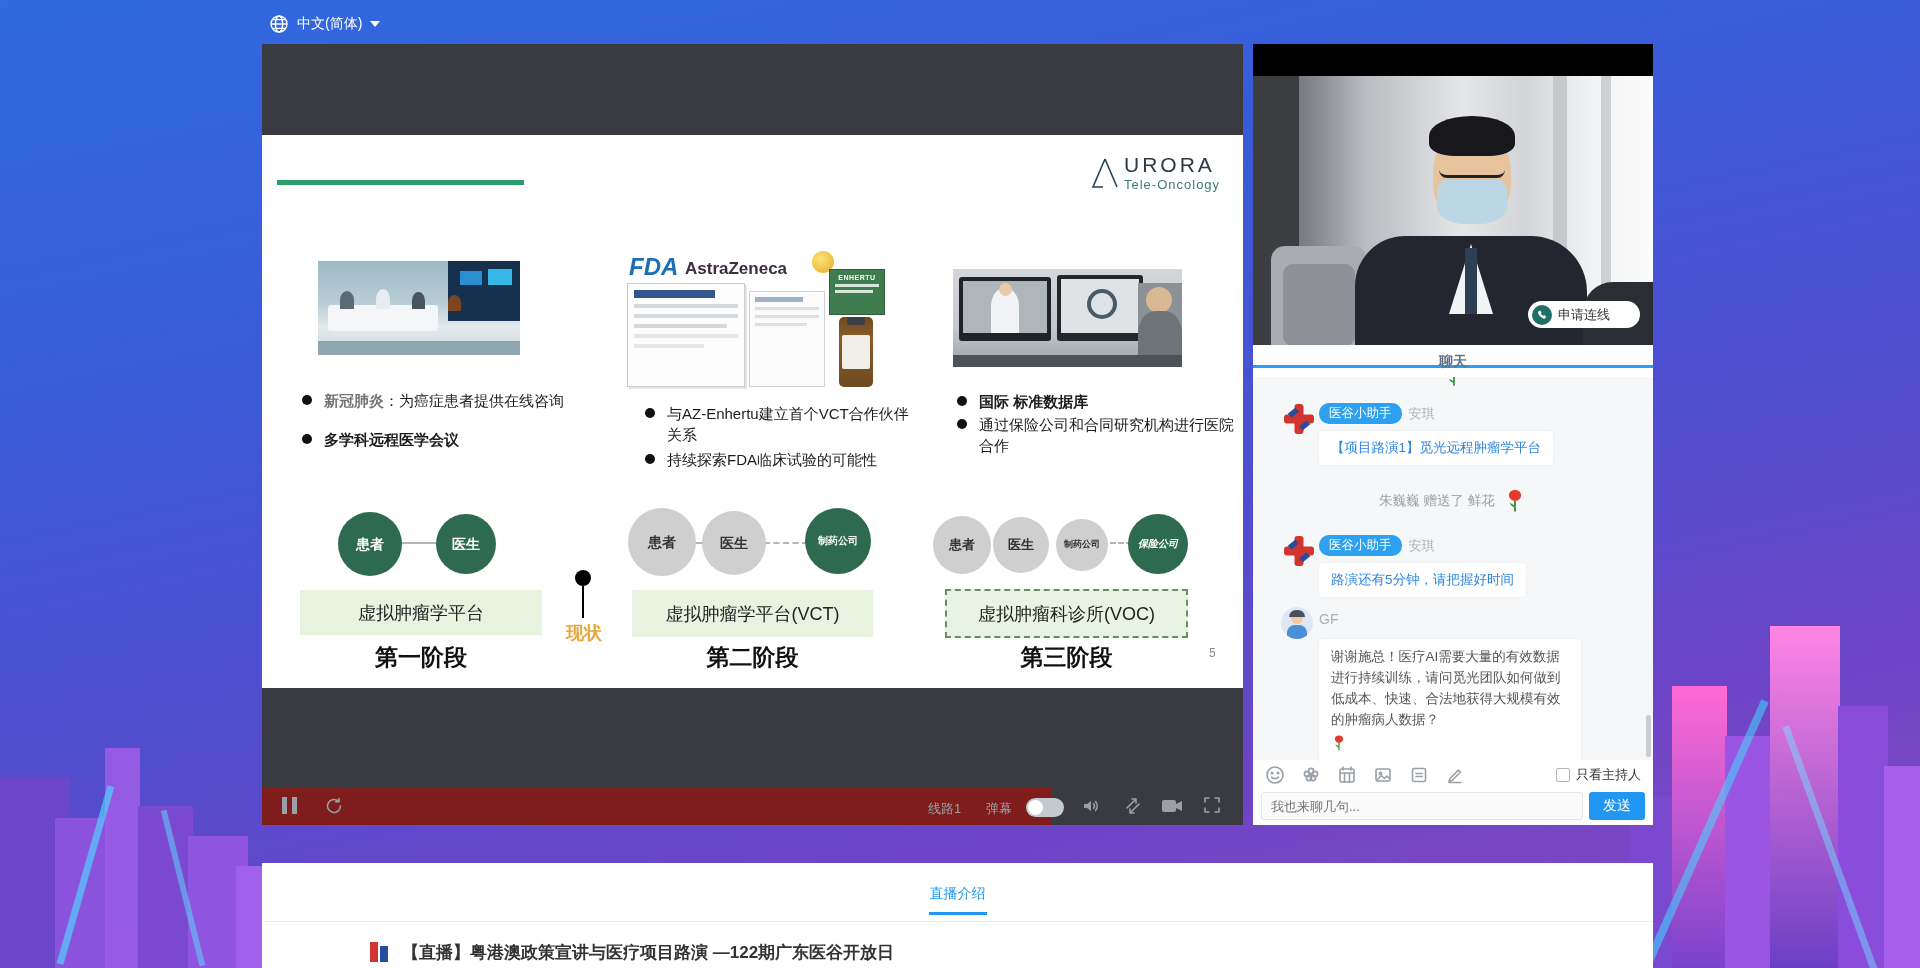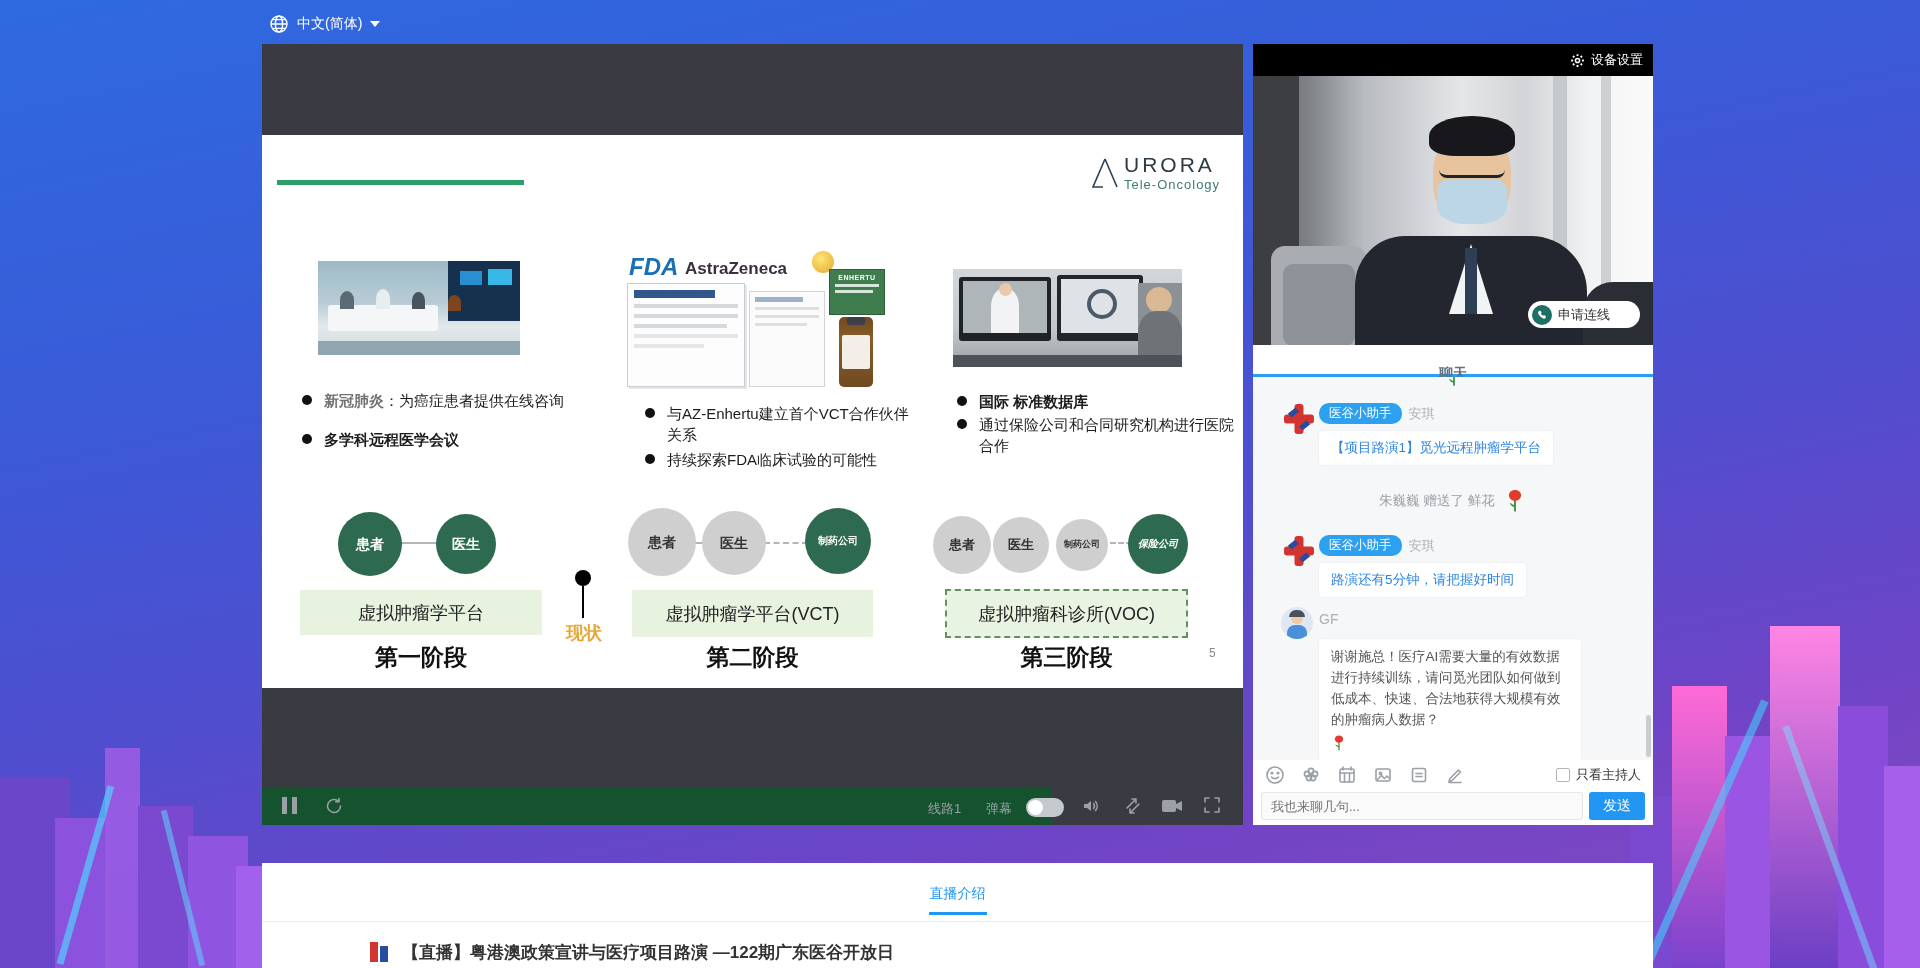--- a/index.html
+++ b/index.html
@@ -4,21 +4,21 @@
 <style>
   *{margin:0;padding:0;box-sizing:border-box}
   html,body{width:1920px;height:968px;overflow:hidden}
   body{position:relative;font-family:"Liberation Sans",sans-serif;
        background:linear-gradient(168deg,#2e6ae0 0%,#3a5bd8 30%,#4f4ecf 55%,#6f44c6 78%,#8a4cc2 100%)}
   .abs{position:absolute}
   .flex{display:flex;align-items:center}
   
   .player{position:absolute;left:262px;top:44px;width:981px;height:781px;background:#3a3a43}
   .slide{position:absolute;left:0;top:91px;width:981px;height:553px;background:#fff;overflow:hidden}
-  .ctrlbar{position:absolute;left:0;top:744px;width:789px;height:37px;background:#14532d}
+  .ctrlbar{position:absolute;left:0;top:744px;width:789px;height:37px;background:#7f1d1d}
   .greenline{position:absolute;background:#2e9e68}
   .slide-title{position:absolute;font-size:26px;font-weight:bold;letter-spacing:1px;white-space:nowrap}
   .tgreen{color:#2e7d4f}.tdark{color:#333}
   .bullet{position:relative;padding-left:24px;font-size:15px;color:#1c1c1c;line-height:1.4;margin-bottom:10px}
   .bullet::before{content:"";position:absolute;left:2px;top:5px;width:10px;height:10px;background:#111;border-radius:50%}
   .node{position:absolute;border-radius:50%;display:flex;align-items:center;justify-content:center;font-weight:600;text-align:center;line-height:1.05}
   .node.green{background:#2d6a4f;color:#fff}
   .node.gray{background:#cfcfcf;color:#333}
   .conn{position:absolute;border-top:2px solid #b5b5b5}
   .conn.dashed{border-top:2px dashed #b5b5b5}
@@ -244,42 +244,33 @@
     <div class="abs" style="left:102px;top:160px;width:232px;height:110px;background:#23262e;border-radius:50px 56px 0 0"></div>
     <div class="abs" style="left:196px;top:168px;width:44px;height:70px;background:#f2f3f4;clip-path:polygon(50% 0,0 100%,100% 100%)"></div>
     <div class="abs" style="left:212px;top:172px;width:12px;height:66px;background:#2e3f55"></div>
     <div class="abs" style="left:180px;top:52px;width:78px;height:96px;background:#e7c49d;border-radius:46% 46% 42% 42%"></div>
     <div class="abs" style="left:176px;top:40px;width:86px;height:40px;background:#17171c;border-radius:50% 50% 30% 30%"></div>
     <div class="abs" style="left:186px;top:88px;width:66px;height:14px;border-bottom:3px solid #20242a;border-radius:0 0 8px 8px"></div>
     <div class="abs" style="left:184px;top:104px;width:70px;height:44px;background:#bdd6e6;border-radius:10px 10px 40% 40%"></div>
     <div class="abs" style="left:330px;top:206px;width:70px;height:64px;background:#2a2d33;border-radius:30px 0 0 0"></div>
   </div>
 
-  <div class="abs flex" style="left:0;top:0;width:400px;height:32px;background:#000;justify-content:flex-end;gap:6px;padding-right:10px">
-    <svg width="15" height="15" viewBox="0 0 16 16">
-      <circle cx="8" cy="8" r="2.2" fill="none" stroke="#fff" stroke-width="1.6"></circle>
-      <g stroke="#fff" stroke-width="2">
-          <path d="M8 1.2v2M8 12.8v2M1.2 8h2M12.8 8h2M3.2 3.2l1.4 1.4M11.4 11.4l1.4 1.4M12.8 3.2l-1.4 1.4M4.6 11.4l-1.4 1.4"></path>
-        </g>
-    </svg>
-    <span style="color:#fff;font-size:13px">设备设置</span>
-  </div>
 
   <div class="abs flex" style="left:275px;top:257px;width:112px;height:27px;background:#fff;border-radius:14px;gap:6px;padding-left:4px">
     <span class="flex" style="width:20px;height:20px;border-radius:50%;background:#1e6f66;justify-content:center">
       <svg width="12" height="12" viewBox="0 0 16 16">
           <path d="M4.2 2.8c.5-.5 1.3-.5 1.8 0l1.1 1.1c.5.5.5 1.3 0 1.8l-.5.5c.7 1.2 1.7 2.2 2.9 2.9l.5-.5c.5-.5 1.3-.5 1.8 0l1.1 1.1c.5.5.5 1.3 0 1.8l-.7.7c-.7.7-1.7.9-2.6.4-2.9-1.5-5.2-3.8-6.7-6.7-.5-.9-.3-1.9.4-2.6z" fill="#fff"></path>
         </svg>
     </span>
     <span style="font-size:13px;color:#333">申请连线</span>
   </div>
 </div>
 
 <div class="chat">
-  <div style="text-align:center;padding-top:20px;font-size:14px;color:#5f7183;font-weight:600;height:29px">聊天</div>
+  <div style="text-align:center;padding-top:8px;font-size:14px;color:#5f7183;font-weight:600;height:20px">聊天</div>
   <div style="width:400px;height:3px;background:#2a9df4"></div>
 
   <div class="abs" style="left:0;top:32px;width:400px;height:383px;background:#f6f7f9;overflow:hidden">
 
     <svg class="abs" style="left:190px;top:-13px" width="22" height="26" viewBox="0 0 20 24">
       <path d="M10 2.5c3.2 0 5.2 2 5.2 4.6S12.6 12 10 12 4.8 9.7 4.8 7.1 6.8 2.5 10 2.5z" fill="#e23b2e"></path>
       <path d="M10 12v8" stroke="#3a8f3a" stroke-width="1.6"></path>
       <path d="M10 16c-2.2-.6-3.2-2.2-4.6-2.2 1.2 2.4 2.4 3.4 4.6 3.4z" fill="#3a8f3a"></path>
     </svg>
 

